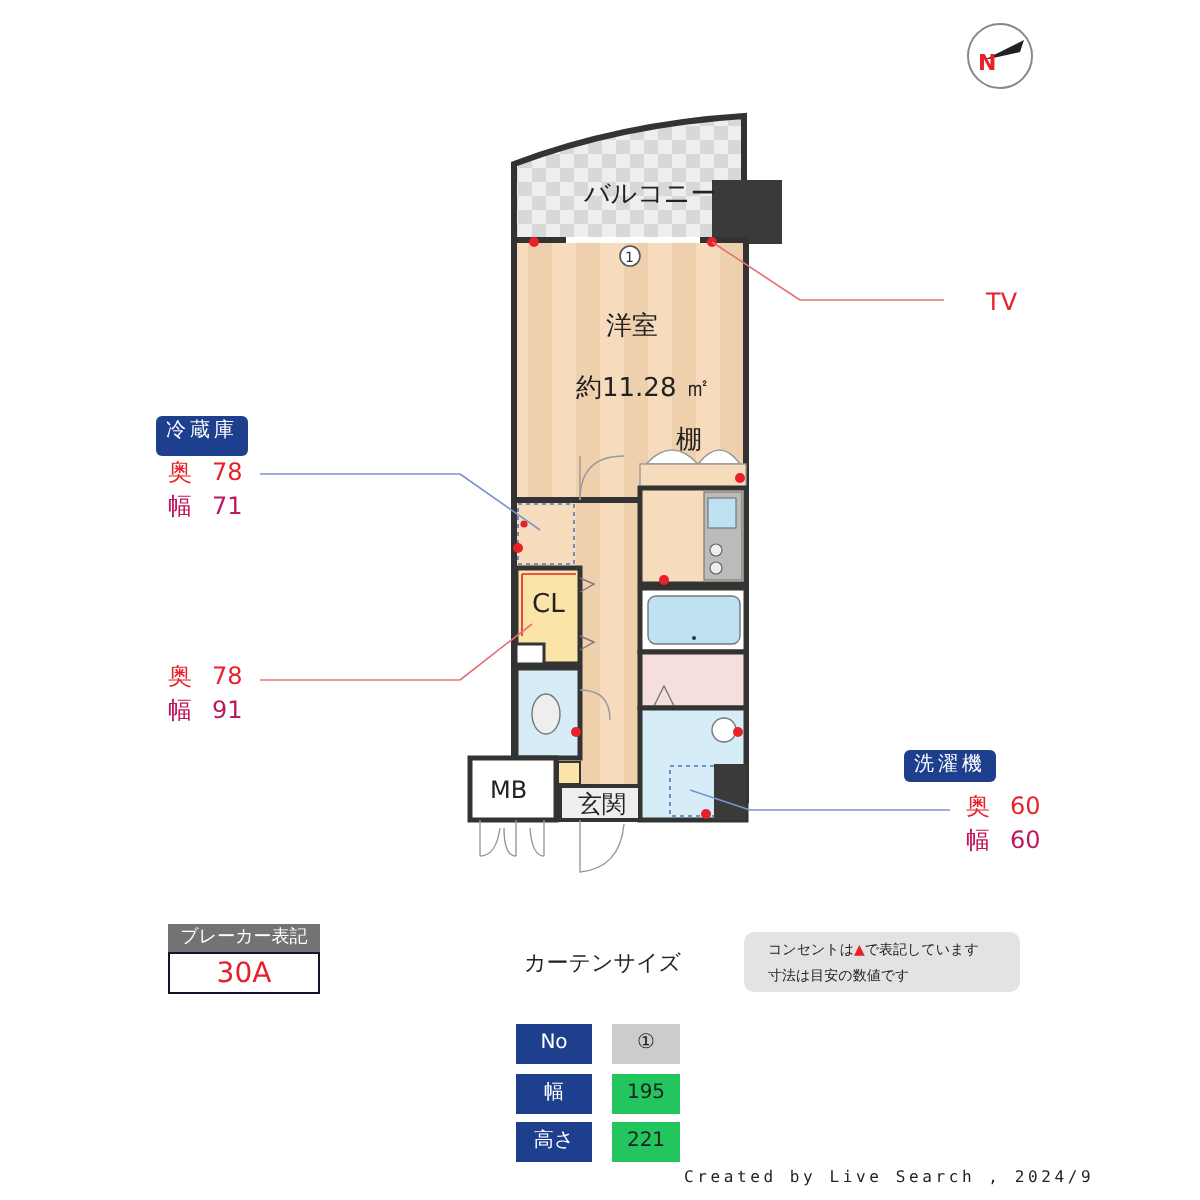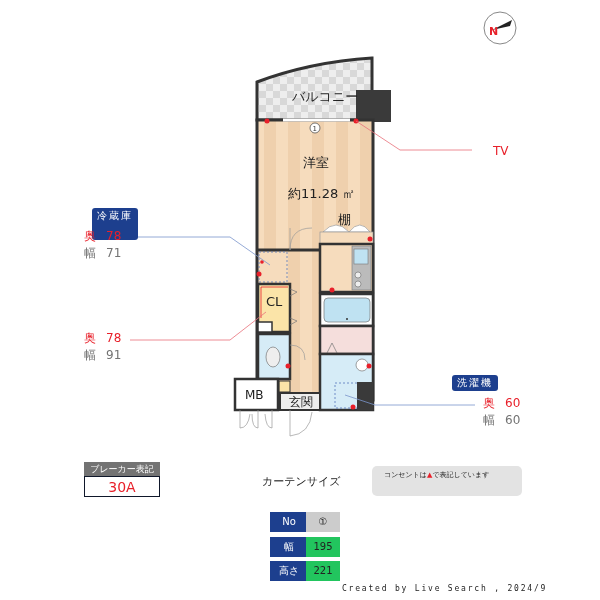--- a/index.html
+++ b/index.html
@@ -2,29 +2,29 @@
 <html><head>
 <meta charset="utf-8">
 <style>
   html,body{margin:0;padding:0;background:#fff;}
   body{width:600px;height:600px;position:relative;overflow:hidden;font-family:"DejaVu Sans",sans-serif;}
   .abs{position:absolute;}
   svg text{font-family:"DejaVu Sans",sans-serif;}
   .tag{position:absolute;background:#1d3f8e;color:#fff;font-size:10px;border-radius:3px;text-align:center;letter-spacing:2px;}
   .dim{position:absolute;font-size:12px;line-height:17px;}
   .red{color:#e8202a;}
-  .blue{color:#737373;}
+  .blue{color:#be185d;}
   .dim span.v{display:inline-block;margin-left:10px;}
   .brk-h{position:absolute;left:84px;top:462px;width:76px;height:14px;background:#737373;color:#fff;font-size:9px;text-align:center;line-height:14px;}
   .brk-v{position:absolute;left:84px;top:476px;width:76px;height:21px;border:1px solid #0f172a;box-sizing:border-box;color:#e8202a;font-size:14px;text-align:center;line-height:20px;}
-  .note{position:absolute;left:372px;top:466px;width:150px;height:30px;background:#e3e3e3;border-radius:5px;font-size:7px;color:#222;padding:3px 0 0 12px;box-sizing:border-box;line-height:13px;}
+  .note{position:absolute;left:372px;top:466px;width:138px;height:30px;background:#e3e3e3;border-radius:5px;font-size:7px;color:#222;padding:3px 0 0 12px;box-sizing:border-box;line-height:13px;}
   .tri{color:#e8202a;}
   .ct-title{position:absolute;left:262px;top:474px;font-size:11px;color:#222;}
   .ct-row{position:absolute;left:258px;height:20px;}
-  .ct-k{position:absolute;left:0;width:38px;height:20px;background:#1d3f8e;color:#fff;font-size:10px;text-align:center;line-height:20px;margin-left:12px;}
+  .ct-k{position:absolute;left:0;width:38px;height:20px;background:#1d3f8e;color:#fff;font-size:10px;text-align:center;line-height:20px;}
   .ct-v{position:absolute;left:48px;width:34px;height:20px;background:#22c55e;color:#222;font-size:10px;text-align:center;line-height:20px;}
   .ct-v.grey{background:#ccc;}
   .credit{position:absolute;left:342px;top:584px;font-size:8px;letter-spacing:1.8px;color:#222;font-family:"DejaVu Sans Mono",monospace;}
 </style>
 </head>
 <body>
 
 <svg class="abs" style="left:480px;top:8px" width="40" height="40">
   <circle cx="20" cy="20" r="16" fill="none" stroke="#888" stroke-width="1"></circle>
   <polygon points="12,22 32,12 30,18" fill="#222"></polygon>
@@ -126,21 +126,21 @@
   <line x1="130" y1="237" x2="230" y2="237" stroke="#7a94cc" stroke-width="0.8"></line>
   <line x1="230" y1="237" x2="270" y2="265" stroke="#7a94cc" stroke-width="0.8"></line>
   <line x1="130" y1="340" x2="230" y2="340" stroke="#e8707a" stroke-width="0.8"></line>
   <line x1="230" y1="340" x2="266" y2="312" stroke="#e8707a" stroke-width="0.8"></line>
   <line x1="345" y1="395" x2="375" y2="405" stroke="#7a94cc" stroke-width="0.8"></line>
   <line x1="375" y1="405" x2="475" y2="405" stroke="#7a94cc" stroke-width="0.8"></line>
 
   <text x="493" y="155" font-size="12" fill="#e8202a">TV</text>
 </svg>
 
-<div class="tag" style="left:92px;top:208px;width:46px;height:32px;line-height:16px;">冷蔵庫</div>
+<div class="tag" style="left:78px;top:208px;width:46px;height:20px;line-height:16px;">冷蔵庫</div>
 <div class="dim" style="left:84px;top:228px;">
   <div class="red"><span>奥</span><span class="v">78</span></div>
   <div class="blue"><span>幅</span><span class="v">71</span></div>
 </div>
 
 <div class="dim" style="left:84px;top:330px;">
   <div class="red"><span>奥</span><span class="v">78</span></div>
   <div class="blue"><span>幅</span><span class="v">91</span></div>
 </div>
 
@@ -148,20 +148,21 @@
 <div class="dim" style="left:483px;top:395px;">
   <div class="red"><span>奥</span><span class="v">60</span></div>
   <div class="blue"><span>幅</span><span class="v">60</span></div>
 </div>
 
 <div class="brk-h">ブレーカー表記</div>
 <div class="brk-v">30A</div>
 
 <div class="note">
   <div><span>コンセントは</span><span class="tri">▲</span><span>で表記しています</span></div>
+  <div>寸法は目安の数値です</div>
 </div>
 
 <div class="ct-title">カーテンサイズ</div>
 <div class="ct-row" style="top:512px;">
   <div class="ct-k">No</div>
   <div class="ct-v grey">①</div>
 </div>
 <div class="ct-row" style="top:537px;">
   <div class="ct-k">幅</div>
   <div class="ct-v">195</div>

